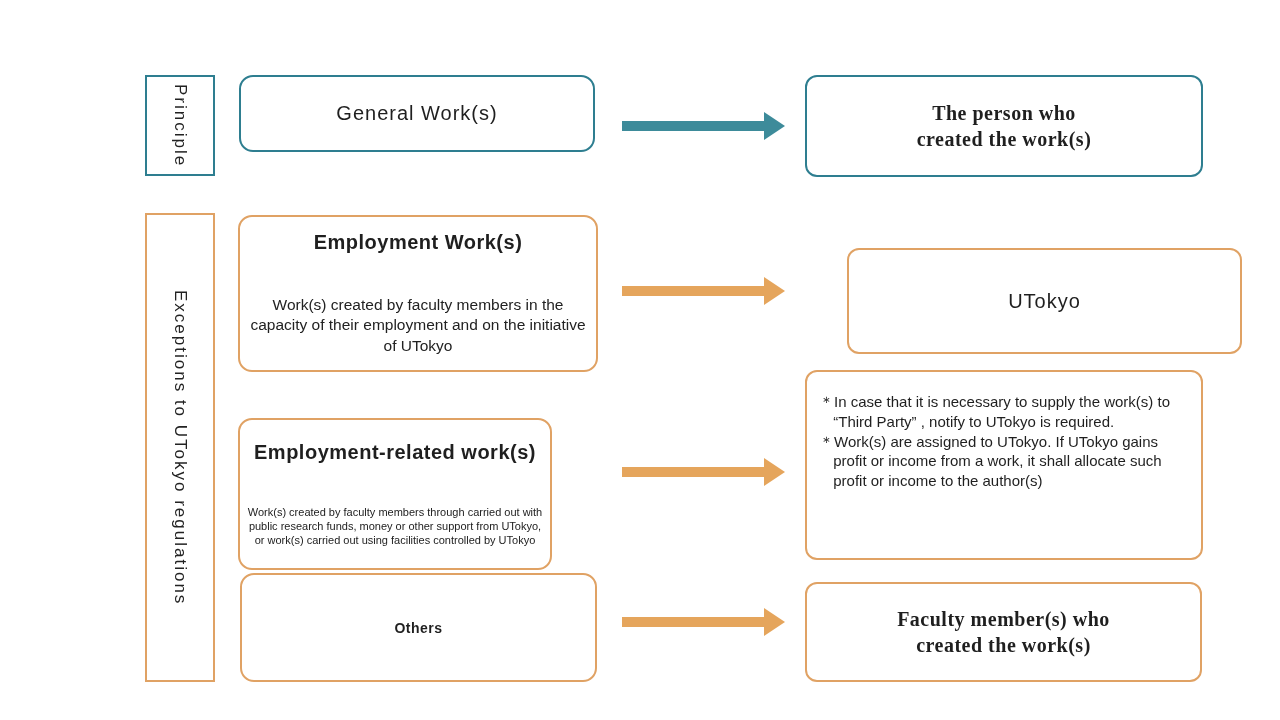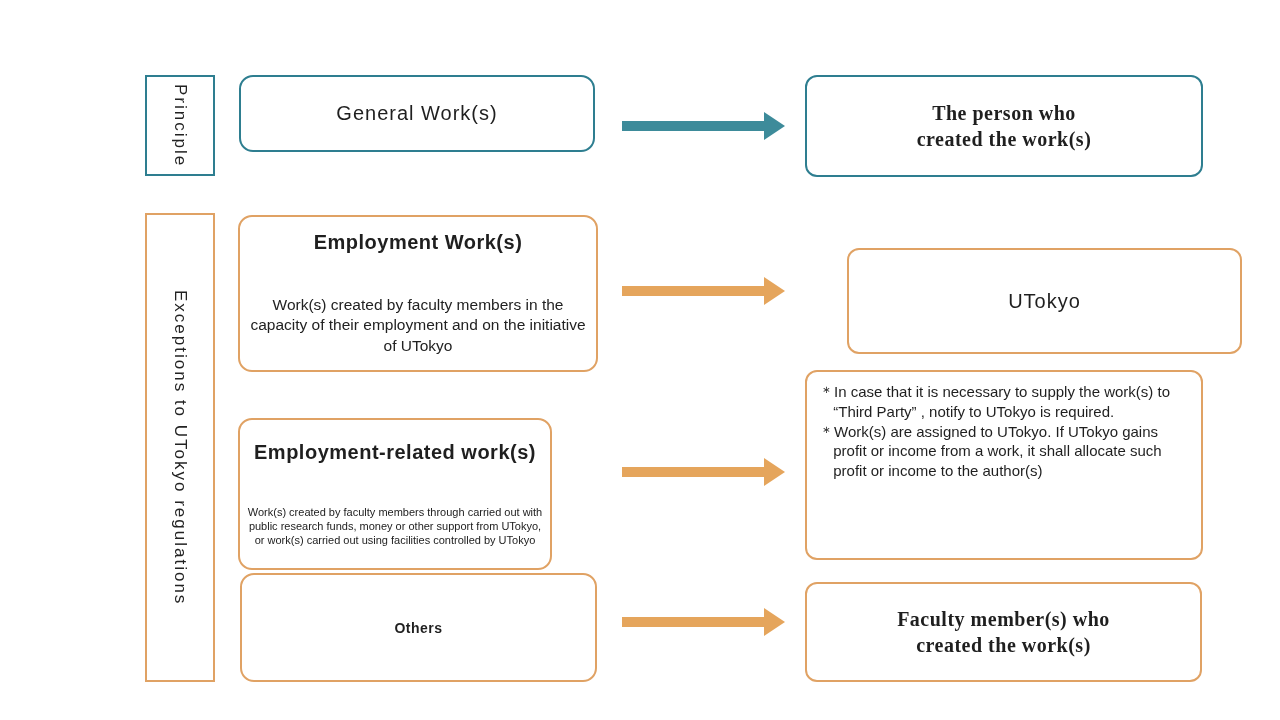--- a/index.html
+++ b/index.html
@@ -38,21 +38,21 @@
   .pos-general{left:239px;top:75px;width:356px;height:77px;}
   .pos-person{left:805px;top:75px;width:398px;height:102px;line-height:1.3;}
   .pos-exceptions{left:145px;top:213px;width:70px;height:469px;}
   .pos-employment{left:238px;top:215px;width:360px;height:157px;padding:6px 10px;}
   .pos-utokyo{left:847px;top:240px;width:395px;height:106px;margin-top:8px;}
   .pos-emprel{left:238px;top:418px;width:314px;height:152px;padding:6px 4px;}
   .pos-faculty{left:805px;top:370px;width:398px;height:190px;justify-content:flex-start;padding:10px 6px 10px 12px;}
   .pos-others{left:240px;top:573px;width:357px;height:109px;}
   .pos-facwho{left:805px;top:582px;width:397px;height:100px;line-height:1.3;}
 
-  .faculty-notes{text-align:left;font-size:15px;line-height:1.32;width:100%;}
+  .faculty-notes{margin-top:10px;text-align:left;font-size:15px;line-height:1.32;width:100%;}
   .note{text-indent:-0.95em;padding-left:0.95em;}
 
   .arrow{position:absolute;display:flex;align-items:center;width:163px;height:28px;}
   .arrow .shaft{flex:1;height:10px;}
   .arrow .head{width:0;height:0;border-top:14px solid transparent;border-bottom:14px solid transparent;border-left:21px solid;}
   .arrow-teal .shaft{background:var(--teal-arrow);}
   .arrow-teal .head{border-left-color:var(--teal-arrow);}
   .arrow-orange .shaft{background:var(--orange-arrow);}
   .arrow-orange .head{border-left-color:var(--orange-arrow);}
   .pos-arrow1{left:622px;top:112px;}

